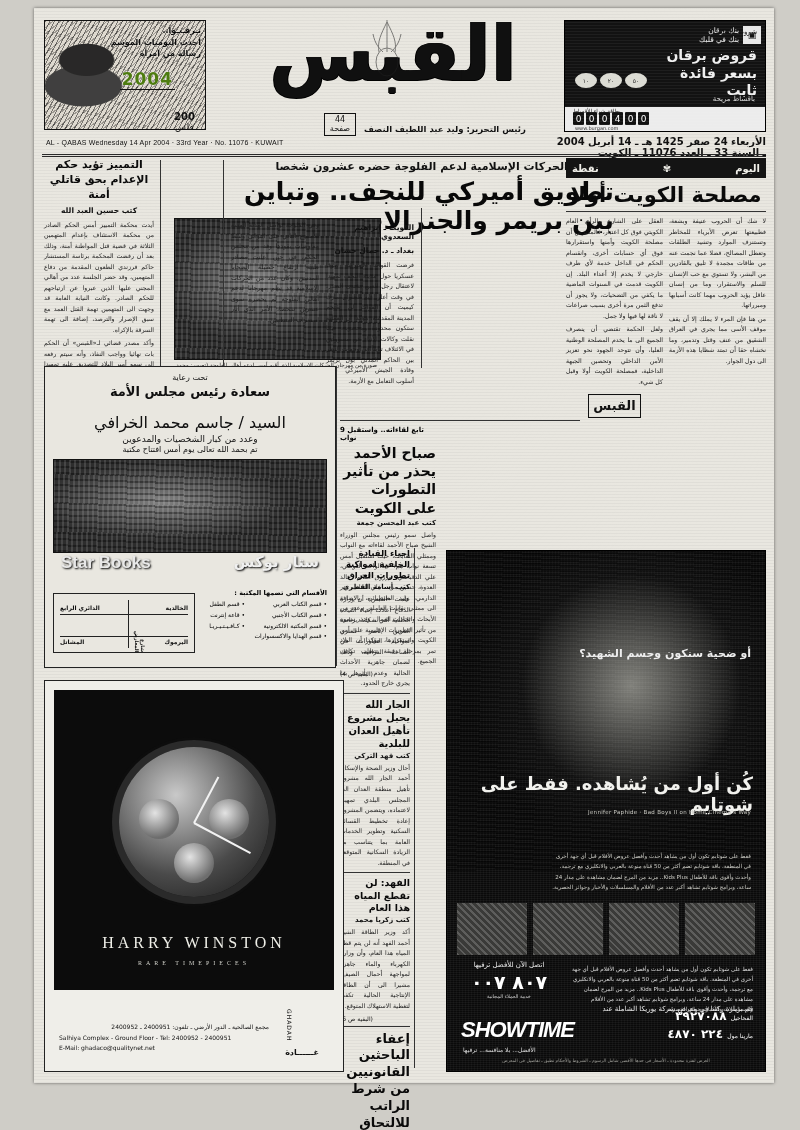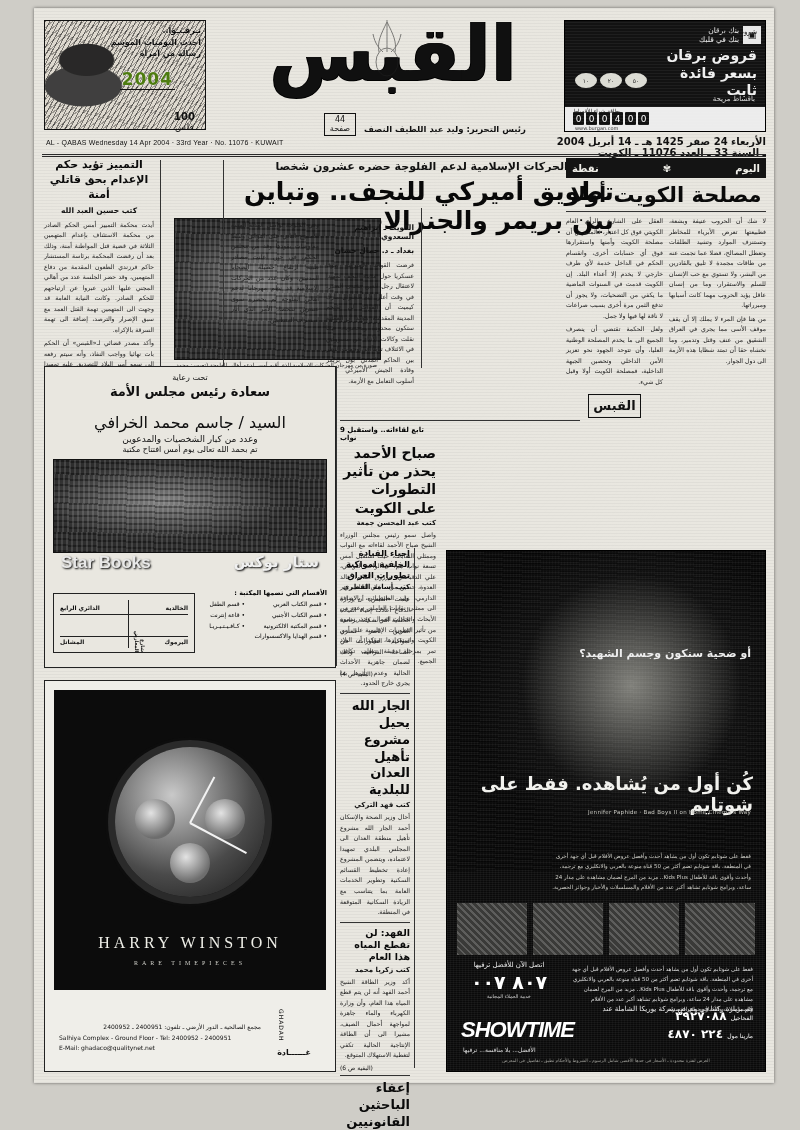--- a/index.html
+++ b/index.html
@@ -158,21 +158,21 @@
   .ad-l1{font-size:8px;}
   .ad-l2{font-size:13px;font-weight:bold;margin-top:2px;}
   .ad-l3{font-size:16px;font-weight:normal;margin-top:14px;}
   .ad-l4{font-size:9px;margin-top:2px;}
   .ad-l5{font-size:8px;margin-top:1px;}
   .seclist{font-size:6px;line-height:1.8;direction:rtl;}
   .mapbox{border:1px solid #222;position:relative;height:58px;}
   .maplbl{position:absolute;font-size:6px;font-weight:bold;color:#111;}
   .mapline{position:absolute;background:#222;}
   
-  .watchad{position:absolute;left:10px;top:672px;width:290px;height:390px;border:1px solid #222;background:#efeee9;}
+  .watchad{position:absolute;left:10px;top:672px;width:290px;height:390px;border:1px solid #222;background:#efeee9;padding-left:8px;}
   .watch-black{position:absolute;left:9px;top:9px;right:9px;height:300px;background:#0c0c0c;overflow:hidden;}
   .watch-face{
     position:absolute;left:50%;top:132px;transform:translate(-50%,-50%);
     width:150px;height:150px;border-radius:50%;
     background:radial-gradient(circle at 38% 32%,#c9c9c9,#4a4a4a 58%,#171717 100%);
     box-shadow:0 0 0 7px #2a2a2a,0 0 0 10px #0d0d0d;
   }
   .watch-sub{position:absolute;width:40px;height:40px;border-radius:50%;
     background:radial-gradient(circle at 40% 35%,#e3e3e3,#6d6d6d 70%);}
   .hand{position:absolute;left:50%;top:50%;background:#f2f2f2;transform-origin:0 50%;height:2px;}
@@ -246,21 +246,21 @@
             <path d="M30 4 C24 16 20 24 22 34"></path>
               <path d="M30 4 C36 16 40 24 38 34"></path>
             <path d="M30 2 C30 14 30 24 30 34"></path>
             <path d="M16 16 C18 26 22 30 26 34"></path>
               <path d="M44 16 C42 26 38 30 34 34"></path>
             <ellipse cx="30" cy="44" rx="11" ry="14"></ellipse>
           </g>
         </svg>
       </div>
       <div class="mh-l-100 rtl">
-        <b>100</b>
+        <b>200</b>
         <span>فلس</span>
       </div>
       <div class="mh-pages rtl">
         <div>44</div>
         <div>صفحة</div>
       </div>
       <div class="mh-chief rtl">رئيس التحرير: وليد عبد اللطيف النصف</div>
       <div class="mh-eng ltr">AL - QABAS  Wednesday 14 Apr 2004 · 33rd Year · No. 11076 · KUWAIT</div>
 
       <div class="mh-ad">
@@ -408,21 +408,21 @@
     <div class="vrule" style="left:302px;top:358px;height:300px"></div>
 
     <div class="col rtl" style="left:306px;top:540px;width:70px">
       <div class="sh" style="font-size:8.5px">إحياء القيادة الخلفية لمواكبة تطورات العراق</div>
       <div class="shb">كتب أسامة القطري</div>
       <div class="copy ar">
           <p>علمت «القبس» أن وزارة الدفاع أعادت إحياء القيادة الخلفية التي شكلت برئاسة الفريق ناصر العنزي لمواكبة التطورات في الساحة العراقية، وذلك لضمان جاهزية الأحداث الحالية وعدم تأثرها بما يجري خارج الحدود.</p>
         </div>
 
       <div class="hrule" style="position:relative;margin:4px 0"></div>
-      <div class="sh" style="font-size:13px">الجار الله يحيل مشروع تأهيل العدان للبلدية</div>
+      <div class="sh" style="font-size:10px">الجار الله يحيل مشروع تأهيل العدان للبلدية</div>
       <div class="shb">كتب فهد التركي</div>
       <div class="copy ar">
           <p>أحال وزير الصحة والإسكان أحمد الجار الله مشروع تأهيل منطقة العدان الى المجلس البلدي تمهيدا لاعتماده، ويتضمن المشروع إعادة تخطيط القسائم السكنية وتطوير الخدمات العامة بما يتناسب مع الزيادة السكانية المتوقعة في المنطقة.</p>
         </div>
 
       <div class="hrule" style="position:relative;margin:4px 0"></div>
       <div class="sh" style="font-size:9.5px">الفهد: لن تقطع المياه هذا العام</div>
       <div class="shb">كتب زكريا محمد</div>
       <div class="copy ar">
           <p>أكد وزير الطاقة الشيخ أحمد الفهد أنه لن يتم قطع المياه هذا العام، وأن وزارة الكهرباء والماء جاهزة لمواجهة أحمال الصيف، مشيرا الى أن الطاقة الإنتاجية الحالية تكفي لتغطية الاستهلاك المتوقع.</p>

